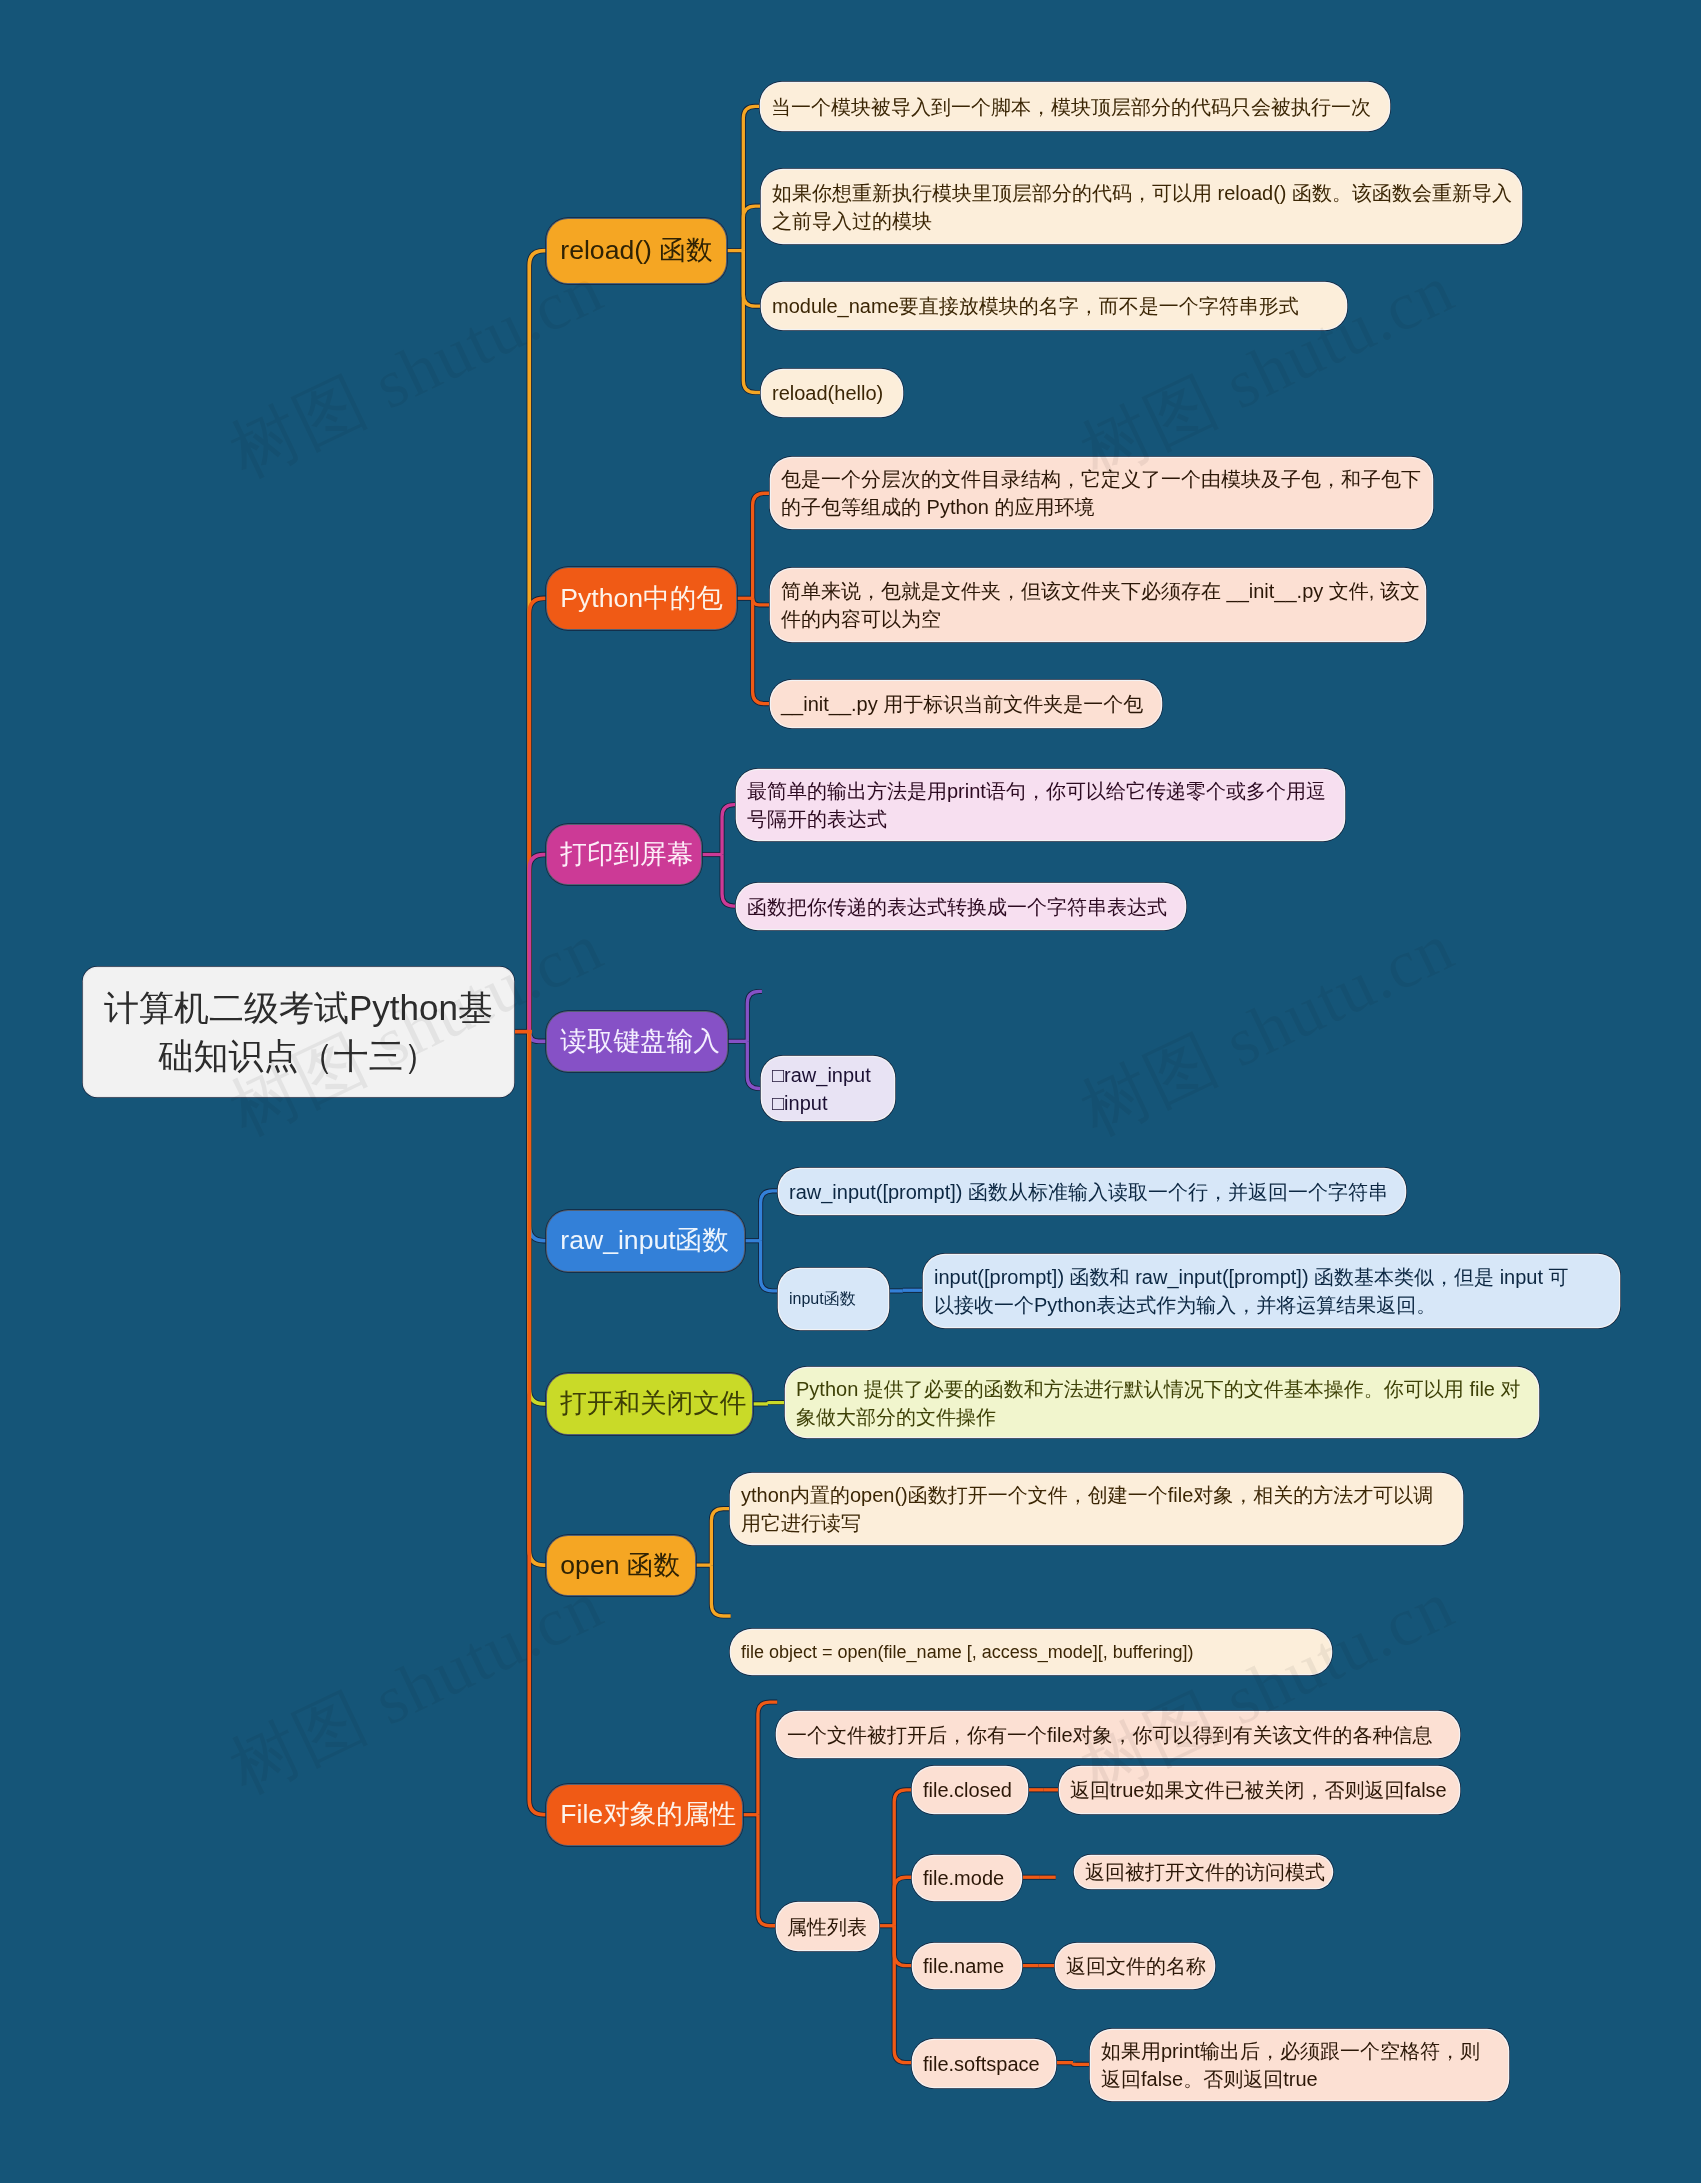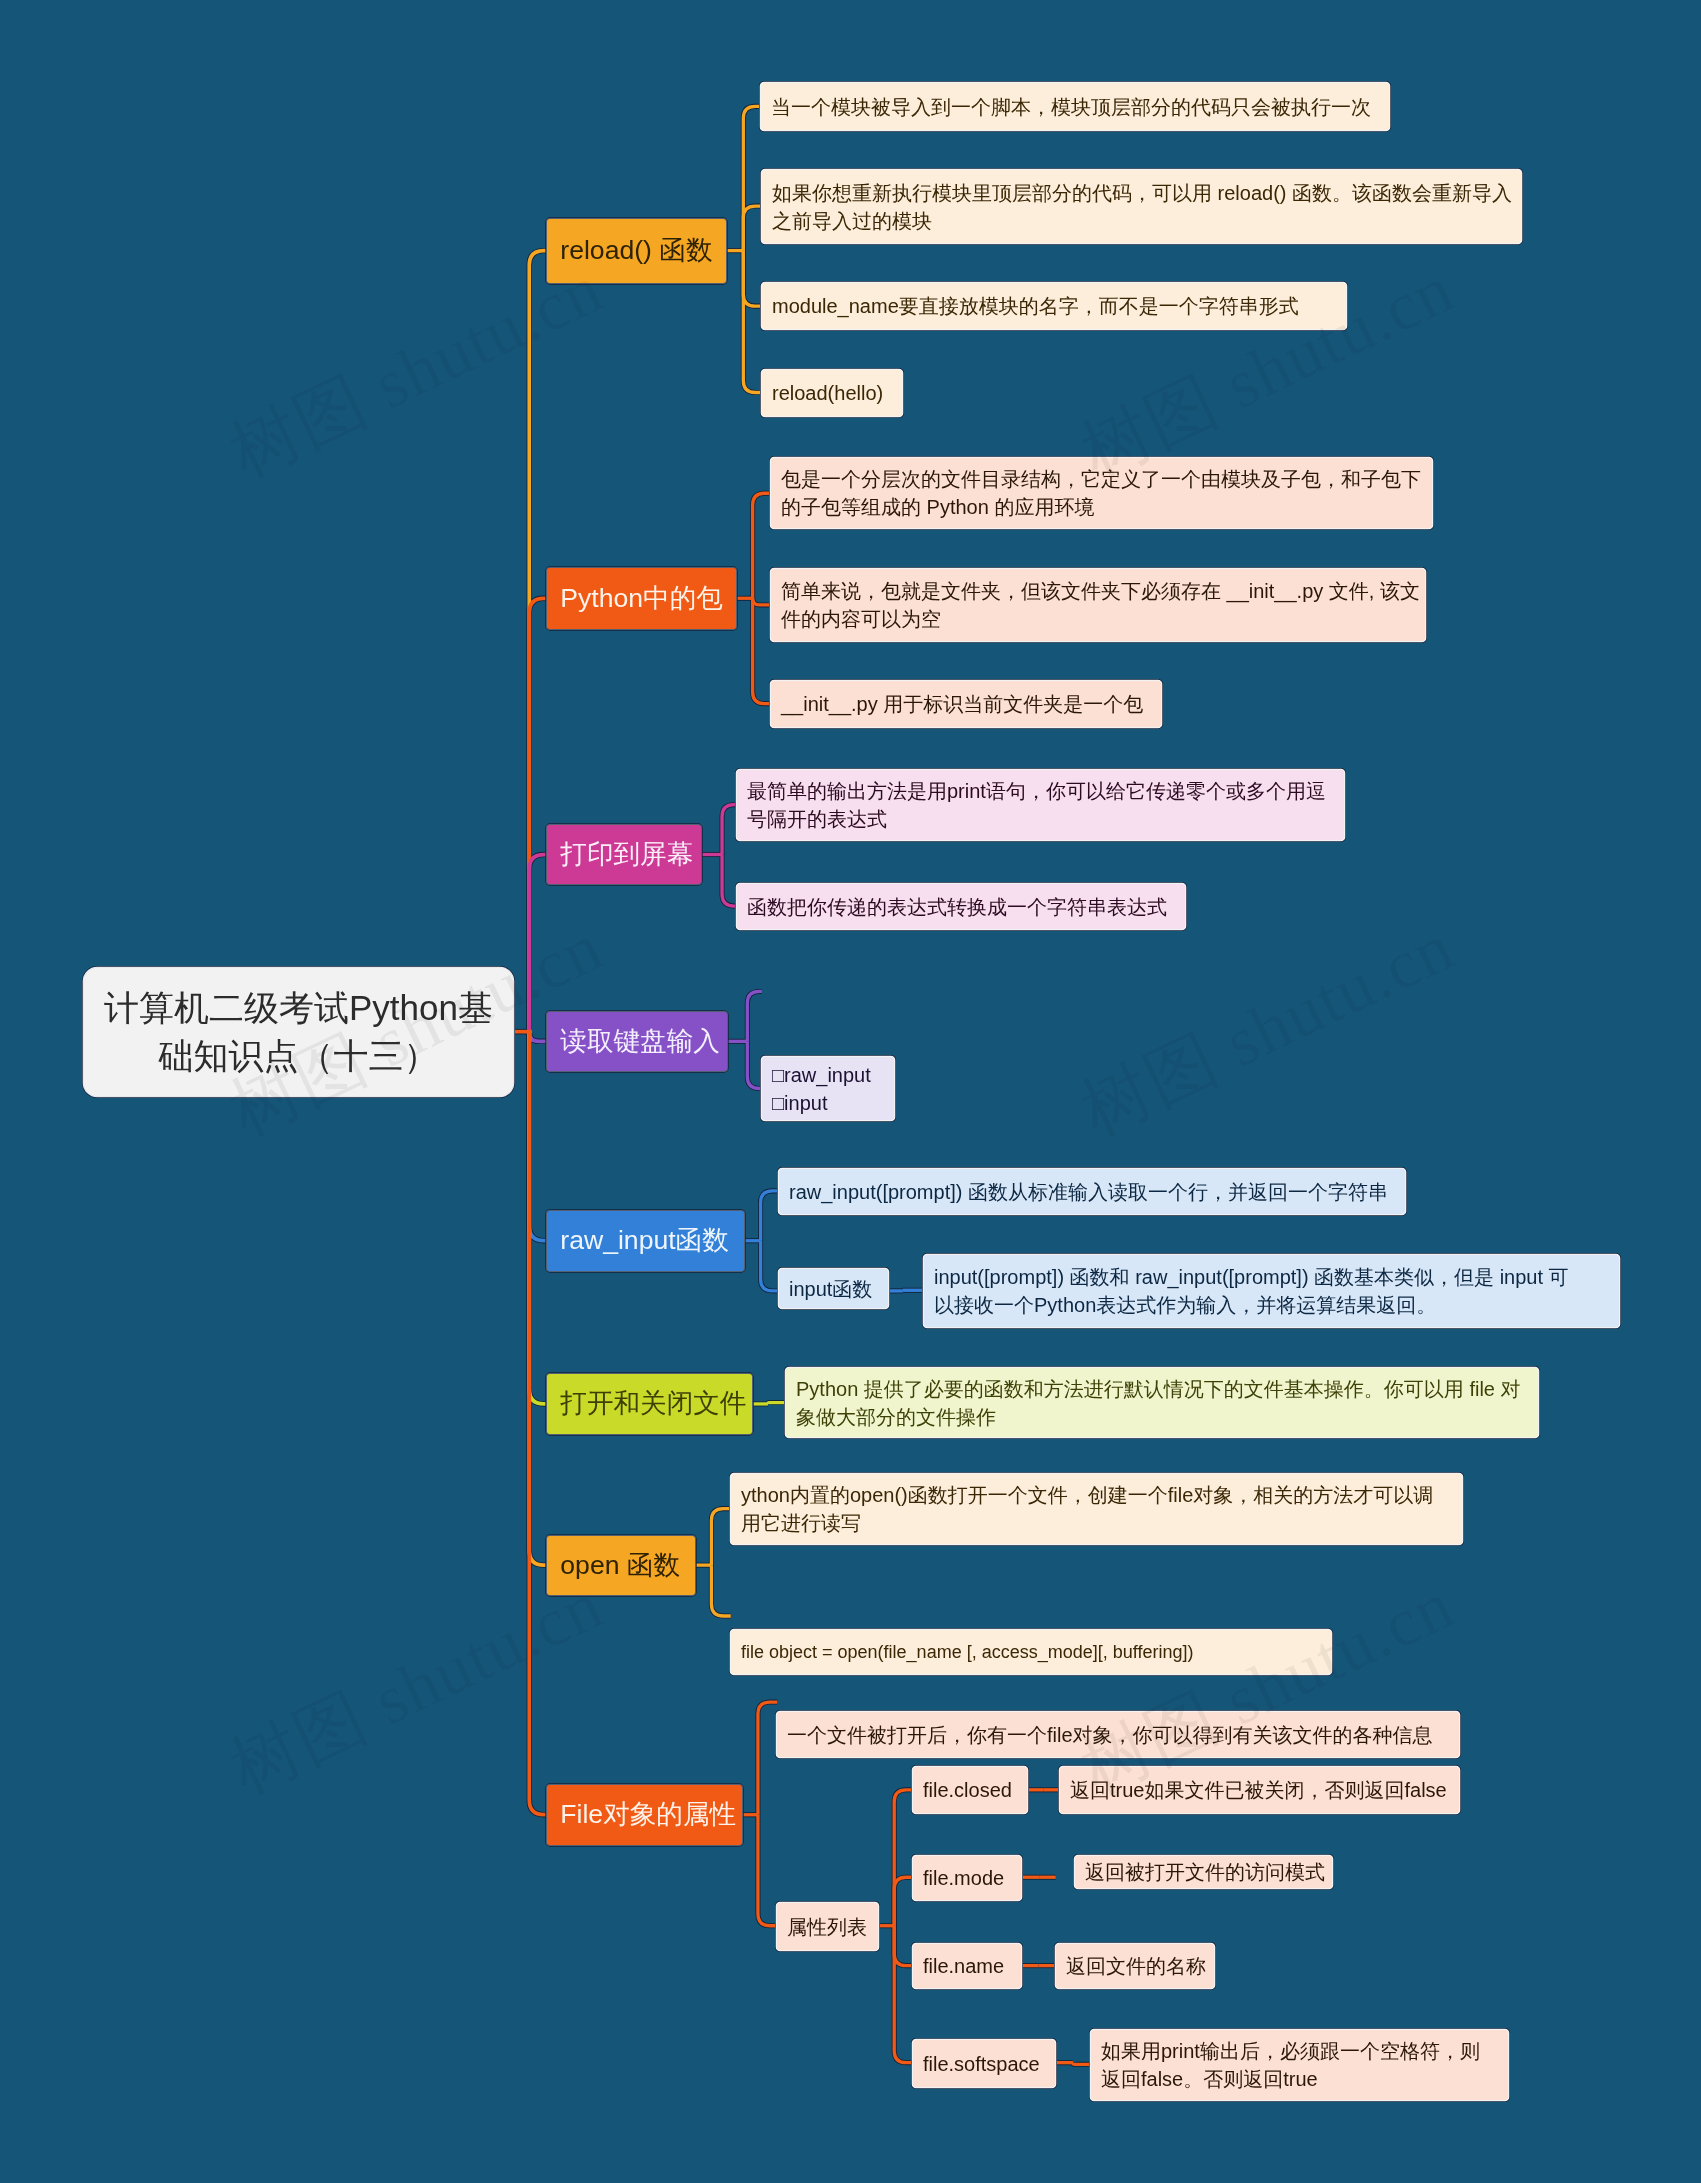--- a/index.html
+++ b/index.html
@@ -2,21 +2,21 @@
 <html style="font-size:10.6px"><head>
 <meta charset="utf-8">
 <title>计算机二级考试Python基础知识点（十三）</title>
 <style>
   html,body{margin:0;padding:0;}
   body{width:1702px;height:2183px;overflow:hidden;position:relative;
        font-family:"Liberation Sans",sans-serif;background:#155578;}
   #canvas{position:absolute;left:0;top:0;width:1702px;height:2183px;}
   svg#links{position:absolute;left:0;top:0;width:1702px;height:2183px;}
   .node{position:absolute;box-sizing:border-box;display:flex;align-items:center;
-        border-radius:3px;white-space:pre;
+        border-radius:21px;white-space:pre;
         box-shadow:0 0 0 1.3px rgba(255,255,255,.95), 0 0 0 2px #122038;}
   .node.root{border-radius:13.3px;justify-content:center;text-align:center;
         box-shadow:0 0 0 1.3px rgba(255,255,255,.9), 0 0 0 2px #13233c;}
   .node.branch{box-shadow:0 0 0 1px rgba(255,255,255,.28), 0 0 0 1.7px #13233c;}
   .wm{position:absolute;white-space:nowrap;user-select:none;pointer-events:none;
       font-family:"Liberation Serif",serif;letter-spacing:1.3px;}
   #wmlayer{position:absolute;left:0;top:0;width:1702px;height:2183px;
            pointer-events:none;z-index:50;mix-blend-mode:multiply;}
 </style>
 </head>
@@ -156,21 +156,21 @@
 的子包等组成的 Python 的应用环境</div>
     <div class="node" style="left: 771px; top: 569px; width: 654px; height: 72px; background: rgb(252, 224, 211); color: rgb(43, 23, 7); font-size: 20px; padding: 0px 10px; line-height: 28px;">简单来说，包就是文件夹，但该文件夹下必须存在 __init__.py 文件, 该文
 件的内容可以为空</div>
     <div class="node" style="left: 771px; top: 681px; width: 390px; height: 46px; background: rgb(252, 224, 211); color: rgb(43, 23, 7); font-size: 20px; padding: 0px 10px; line-height: 28px;">__init__.py 用于标识当前文件夹是一个包</div>
     <div class="node" style="left: 737px; top: 770px; width: 607px; height: 70px; background: rgb(247, 223, 240); color: rgb(44, 10, 33); font-size: 20px; padding: 0px 10px; line-height: 28px;">最简单的输出方法是用print语句，你可以给它传递零个或多个用逗
 号隔开的表达式</div>
     <div class="node" style="left: 737px; top: 884px; width: 448px; height: 45px; background: rgb(247, 223, 240); color: rgb(44, 10, 33); font-size: 20px; padding: 0px 10px; line-height: 28px;">函数把你传递的表达式转换成一个字符串表达式</div>
     <div class="node" style="left: 762px; top: 1057px; width: 132px; height: 63px; background: rgb(232, 227, 244); color: rgb(28, 16, 51); font-size: 20px; padding: 0px 10px; line-height: 28px;">□raw_input
 □input</div>
     <div class="node" style="left: 779px; top: 1169px; width: 626px; height: 45px; background: rgb(215, 231, 248); color: rgb(12, 39, 66); font-size: 20px; padding: 0px 10px; line-height: 28px;">raw_input([prompt]) 函数从标准输入读取一个行，并返回一个字符串</div>
-    <div class="node" style="left: 779px; top: 1269px; width: 109px; height: 39px; background: rgb(215, 231, 248); color: rgb(12, 39, 66); font-size: 20px; padding: 0px 10px; line-height: 28px;">input函数</div>
+    <div class="node" style="left: 779px; top: 1269px; width: 109px; height: 60px; background: rgb(215, 231, 248); color: rgb(12, 39, 66); font-size: 16px; padding: 0px 10px; line-height: 28px;">input函数</div>
     <div class="node" style="left: 924px; top: 1255px; width: 695px; height: 72px; background: rgb(215, 231, 248); color: rgb(12, 39, 66); font-size: 20px; padding: 0px 10px; line-height: 28px;">input([prompt]) 函数和 raw_input([prompt]) 函数基本类似，但是 input 可
 以接收一个Python表达式作为输入，并将运算结果返回。</div>
     <div class="node" style="left: 786px; top: 1368px; width: 752px; height: 69px; background: rgb(241, 245, 205); color: rgb(62, 65, 7); font-size: 20px; padding: 0px 10px; line-height: 28px;">Python 提供了必要的函数和方法进行默认情况下的文件基本操作。你可以用 file 对
 象做大部分的文件操作</div>
     <div class="node" style="left: 731px; top: 1474px; width: 731px; height: 70px; background: rgb(252, 238, 218); color: rgb(59, 38, 5); font-size: 20px; padding: 0px 10px; line-height: 28px;">ython内置的open()函数打开一个文件，创建一个file对象，相关的方法才可以调
 用它进行读写</div>
     <div class="node" style="left: 731px; top: 1594px; width: 600px; height: 44px; background: rgb(252, 238, 218); color: rgb(59, 38, 5); font-size: 18px; padding: 0px 10px; line-height: 28px; margin-top: 36px;">file object = open(file_name [, access_mode][, buffering])</div>
     <div class="node" style="left: 777px; top: 1680px; width: 682px; height: 45px; background: rgb(252, 224, 211); color: rgb(43, 23, 7); font-size: 20px; padding: 0px 10px; line-height: 28px; margin-top: 32px;">一个文件被打开后，你有一个file对象，你可以得到有关该文件的各种信息</div>
     <div class="node" style="left: 777px; top: 1903px; width: 101px; height: 47px; background: rgb(252, 224, 211); color: rgb(43, 23, 7); font-size: 20px; padding: 0px 10px; line-height: 28px;">属性列表</div>
     <div class="node" style="left: 913px; top: 1767px; width: 114px; height: 46px; background: rgb(252, 224, 211); color: rgb(43, 23, 7); font-size: 20px; padding: 0px 10px; line-height: 28px;">file.closed</div>

